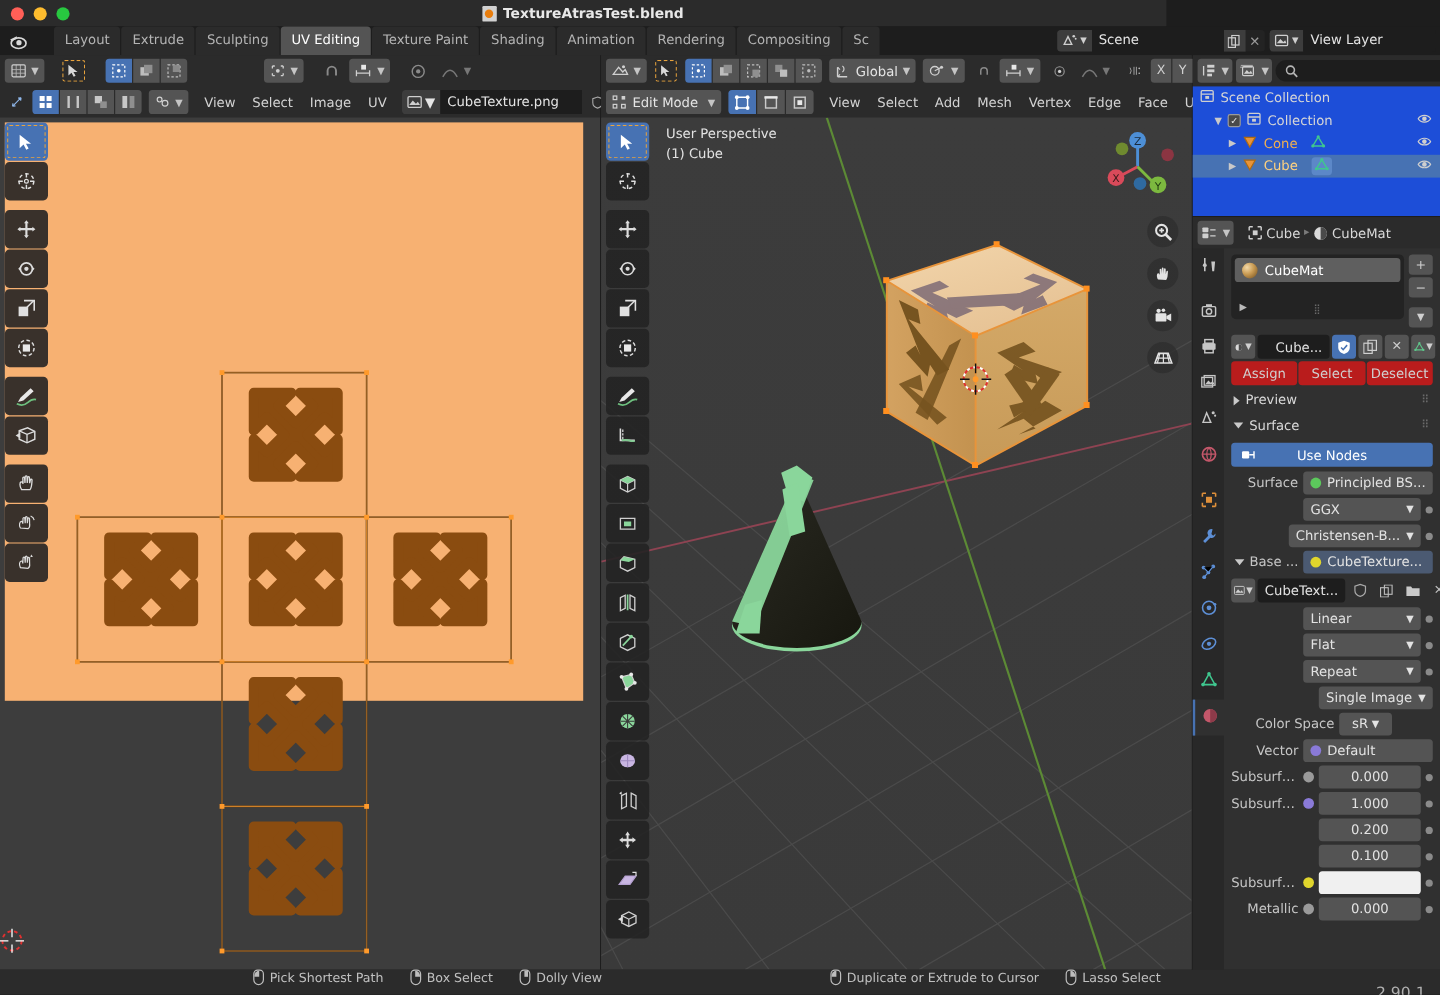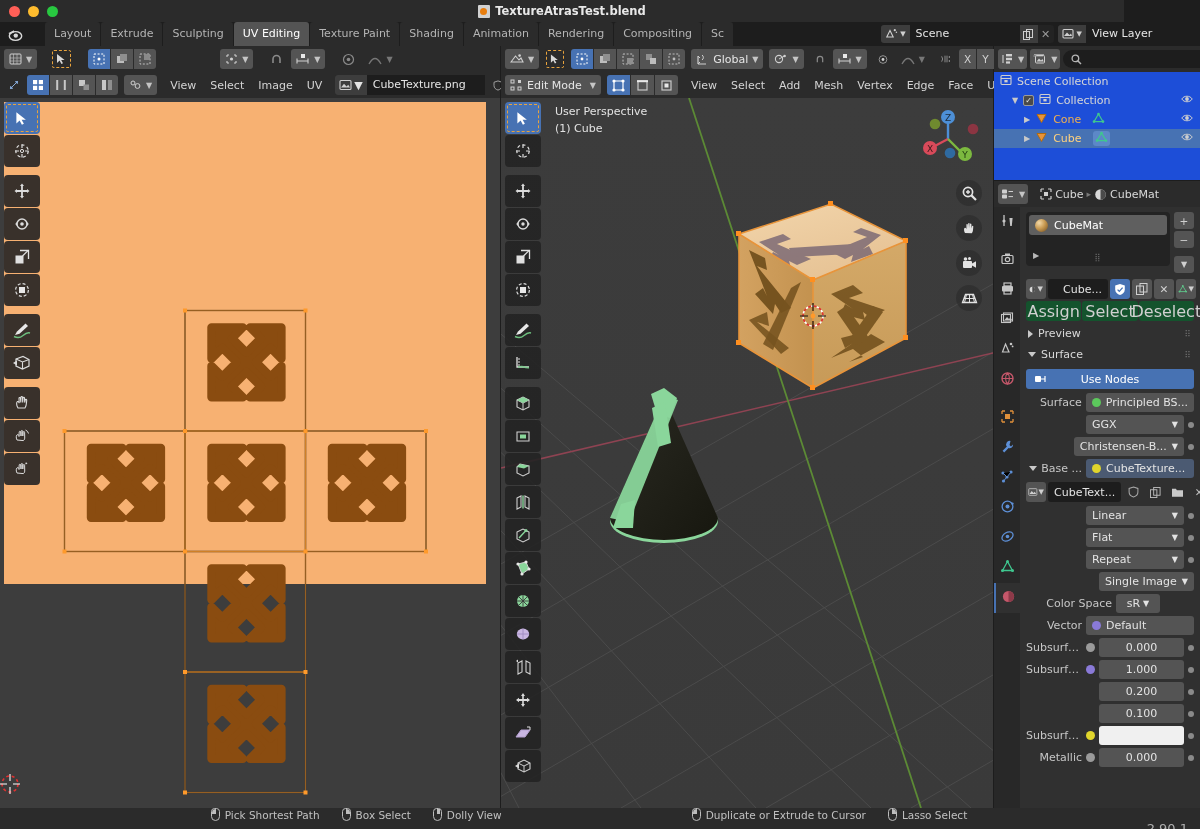--- a/index.html
+++ b/index.html
@@ -7,21 +7,21 @@
     width:1200px; height:829px; overflow:hidden;
     background:#1d1d1d;
     font-family:"DejaVu Sans","Liberation Sans",sans-serif;
     font-size:11px; color:#e5e5e5;
     -webkit-font-smoothing:antialiased;
   }
   .app { position:relative; width:1200px; height:829px; }
 
   
   .titlebar {
-    position:absolute; left:0; top:0; width:1124px; height:22px;
+    position:absolute; left:0; top:0; width:972px; height:22px;
     background:#2b2b2b; display:flex; align-items:center;
   }
   .traffic { display:flex; gap:8px; padding-left:9px; }
   .dot { width:11px; height:11px; border-radius:50%; display:block; }
   .dot.r{background:#ff5f57;} .dot.y{background:#febc2e;} .dot.g{background:#28c840;}
   .win-title {
     position:absolute; left:0; right:0; text-align:center;
     font-size:11.5px; font-weight:bold; color:#e8e8e8;
     display:flex; align-items:center; justify-content:center; gap:5px;
   }
@@ -132,21 +132,21 @@
   .plabel{ width:56px; text-align:right; color:#c6c6c6; font-size:11px;}
   .pdot{ width:9px;height:9px;border-radius:50%;background:#888; flex:none;}
   .deco{ width:6px;height:6px;border-radius:50%;background:#8a8a8a;flex:none;}
   .panelrow{ display:flex;align-items:center;gap:5px;padding:4px 8px;color:#d9d9d9;font-size:11px;}
   .tri{ width:0;height:0;border-left:5px solid #c9c9c9;border-top:4px solid transparent;border-bottom:4px solid transparent;}
   .tri.down{ border-left:4px solid transparent;border-right:4px solid transparent;border-top:5px solid #c9c9c9;border-bottom:0;}
   .grip{ margin-left:auto; color:#6a6a6a; font-size:9px; letter-spacing:1px;}
   .bluebtn{ background:#4772b3; color:#fff; height:20px;border-radius:3px;display:flex;align-items:center;
      justify-content:center;gap:6px;margin:4px 6px; font-size:11px;}
   .row3{ display:flex; gap:1px; margin:2px 6px;}
-  .row3 .tbtn{flex:1; background:#14532d; font-size:16px;}
+  .row3 .tbtn{flex:1; background:#b91c1c; font-size:11px;}
   .matsphere{width:13px;height:13px;border-radius:50%;
     background:radial-gradient(circle at 32% 30%, #f3d9a8 0%, #c89a52 45%, #6e4a1c 100%);}
 
   .outrow{ display:flex; align-items:center; height:19px; padding-left:6px; gap:5px; font-size:11px; color:#d6d6d6;}
   .outrow.sel{ background:#4772b3; }
   .eye{ margin-left:auto; margin-right:7px; }
 
   .searchbox{ flex:1; background:#1d1d1d; border-radius:9px; height:18px; display:flex;align-items:center;
      padding:0 8px; gap:5px;}
 

